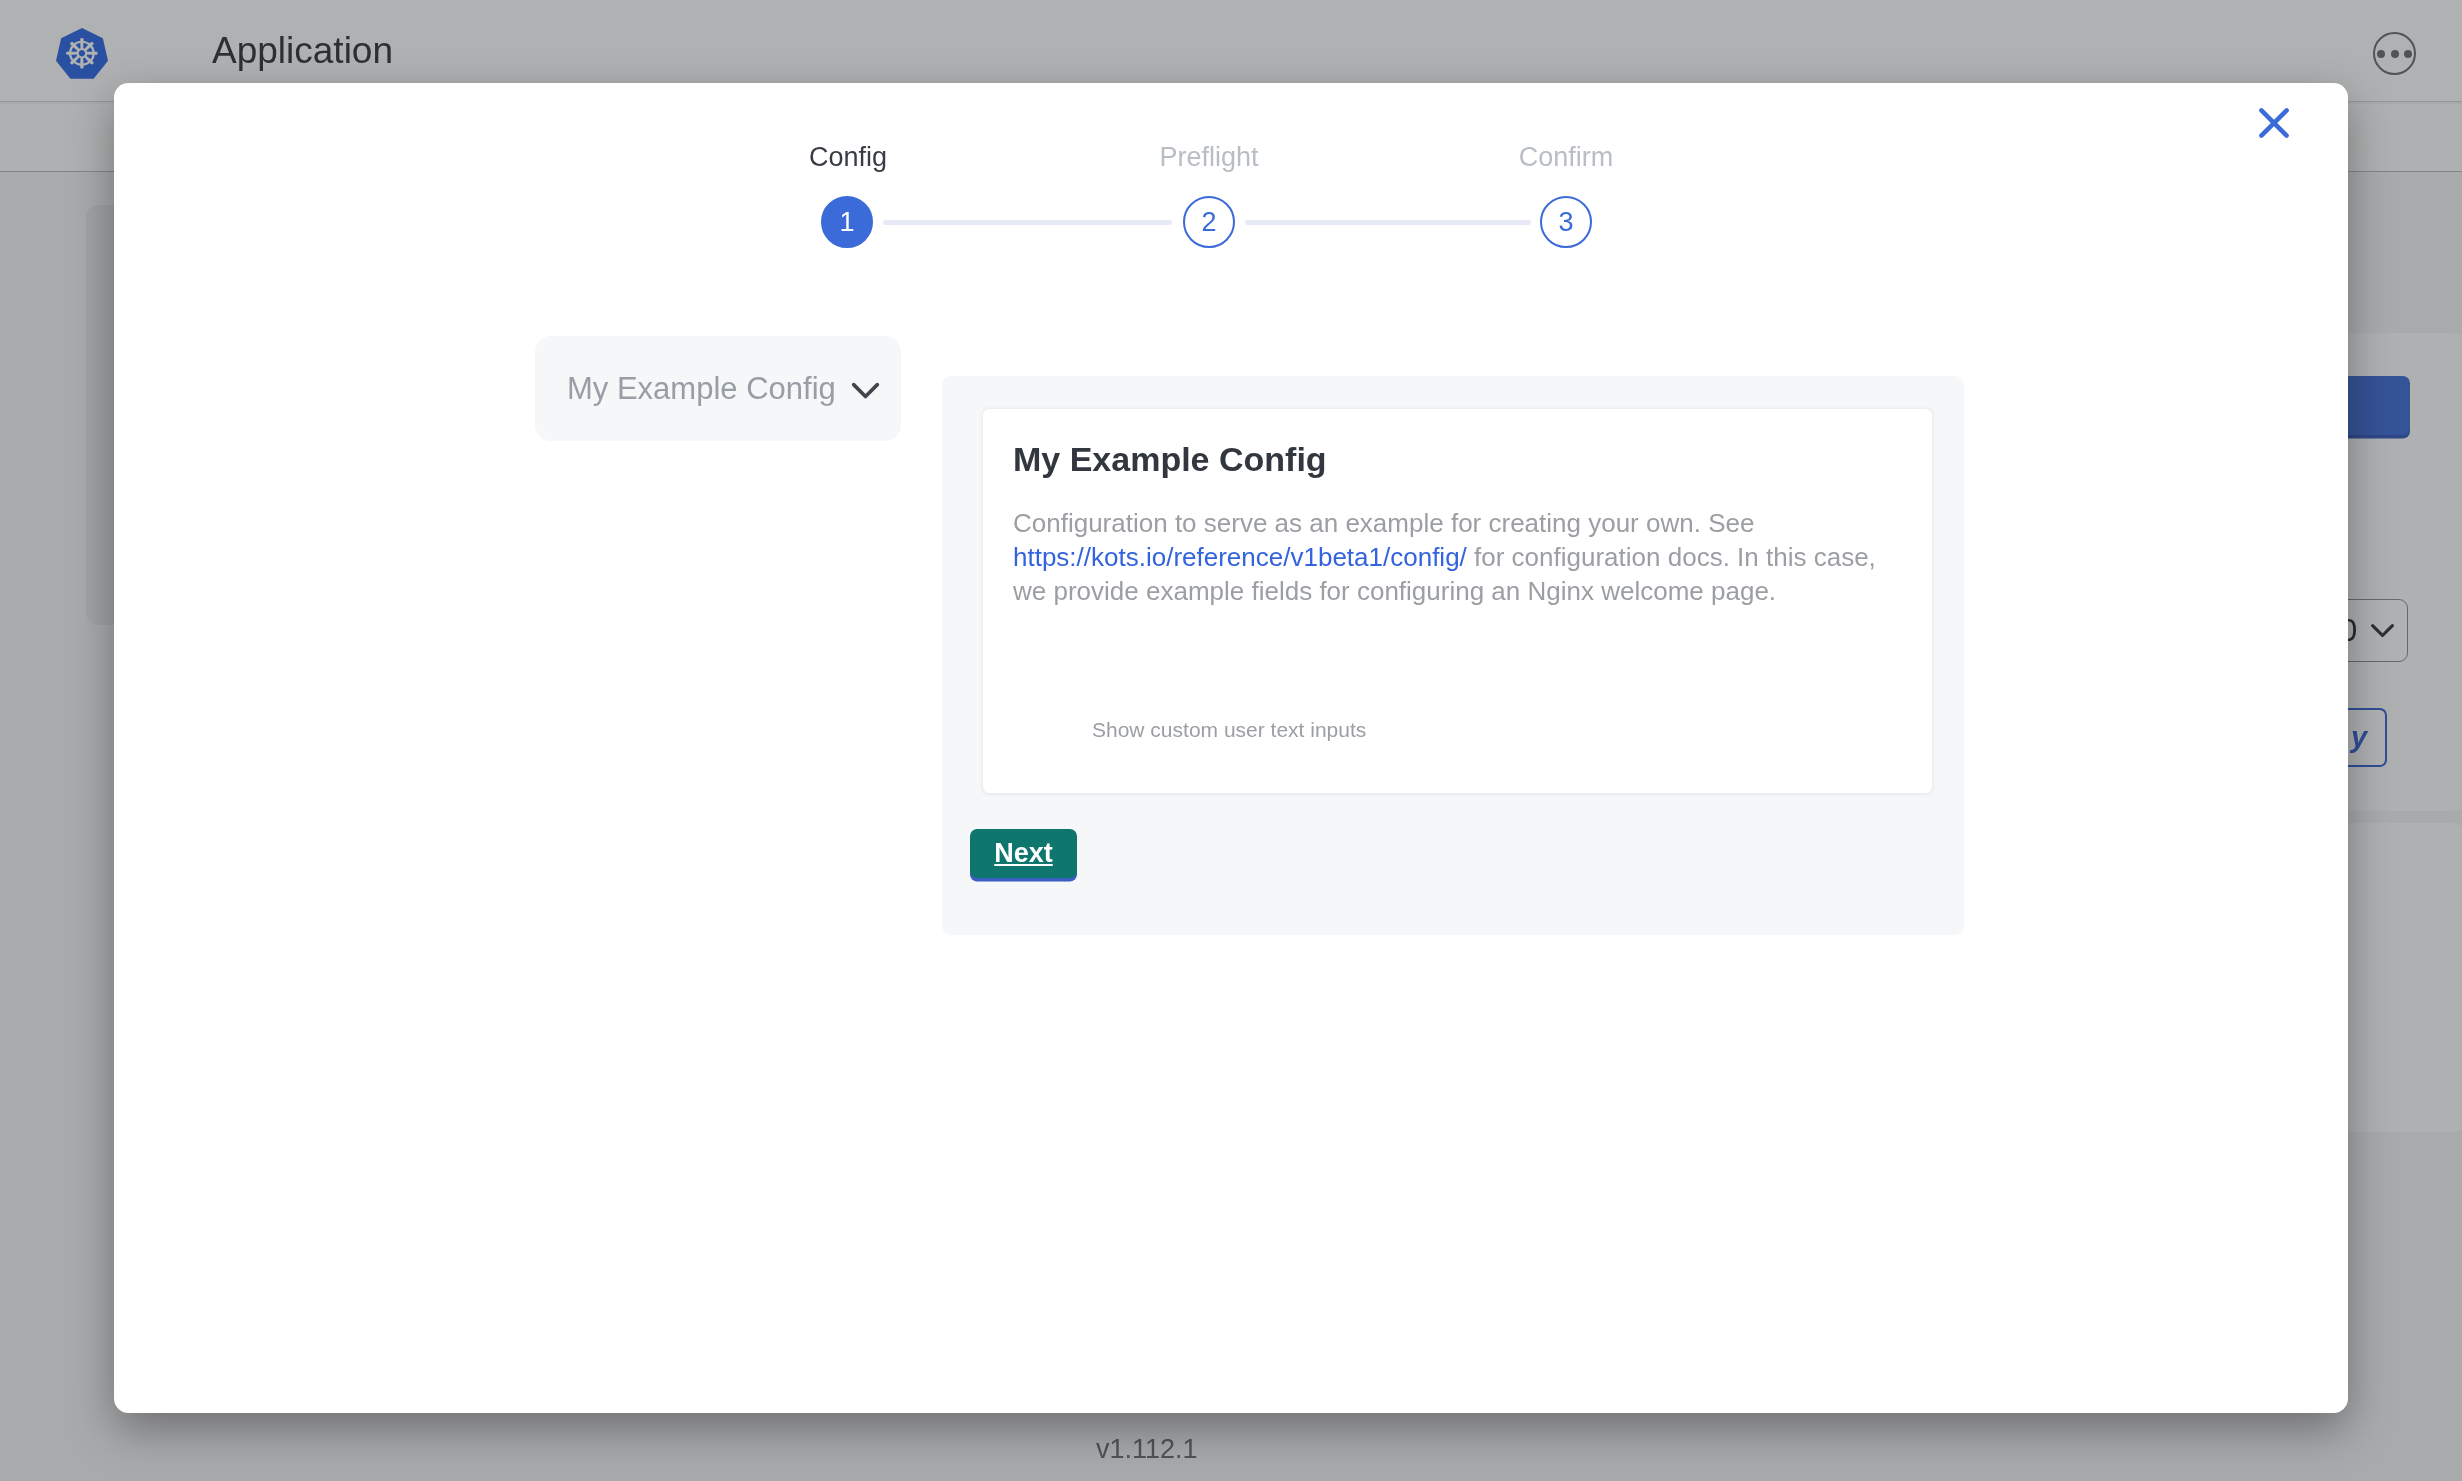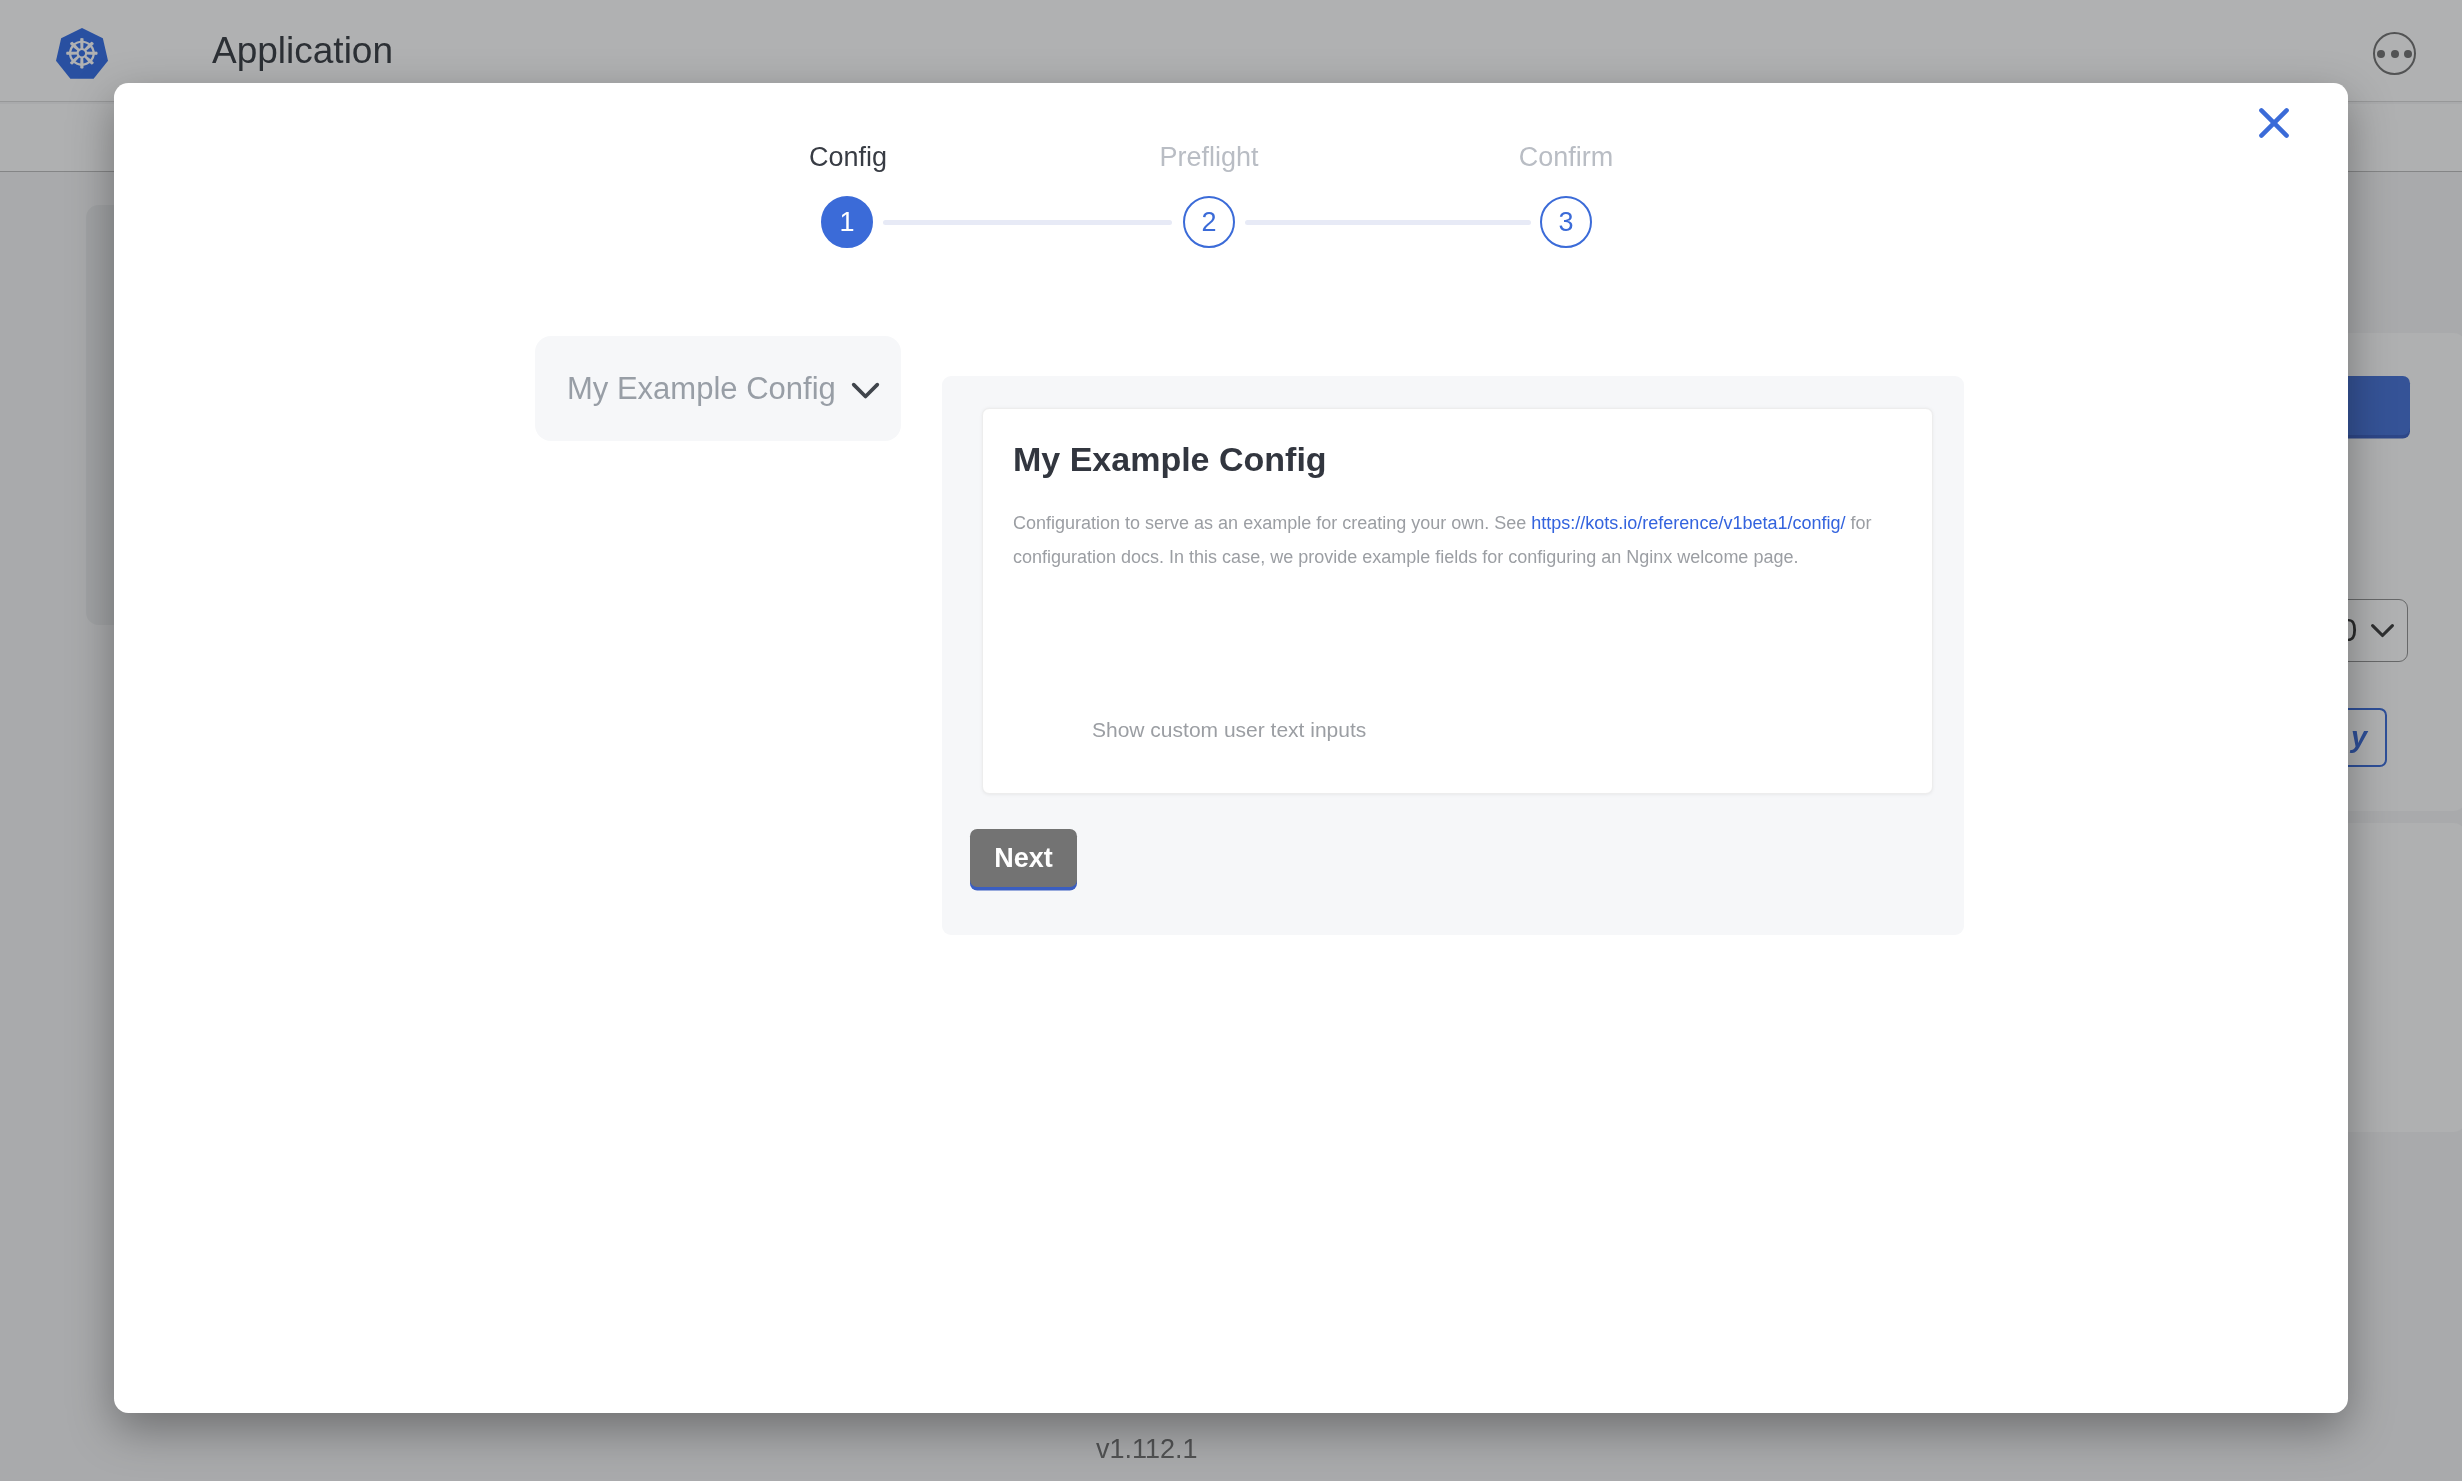--- a/index.html
+++ b/index.html
@@ -75,34 +75,34 @@
   .cfg-dropdown span { font-size:31px; color:#989ea6; }
   .cfg-dropdown svg { margin-left:14.4px; margin-top:5.4px; }
 
   
   .panel { left:828px; top:293px; width:1022px; height:559px; background:#f6f7f9; border-radius:9px; }
   .card {
     left:40px; top:32px; width:951px; height:386px; background:#ffffff; border-radius:7.2px;
     border:0.9px solid #ededed; box-shadow:0 0.9px 3.6px rgba(0,0,0,0.06);
   }
   .card-title { left:30px; top:31px; font-size:34px; font-weight:700; color:#32363f; }
-  .card-desc { left:30px; top:97px; width:894px; font-size:18px; line-height:34px; color:#9b9ea3; }
+  .card-desc { left:30px; top:97px; width:894px; font-size:26px; line-height:34px; color:#9b9ea3; }
   .card-desc a { color:#3363de; text-decoration:none; }
   .chk-row { left:43px; top:264px; display:flex; align-items:center; }
   .chk-box { width:24px; height:24px; border:1.8px solid #8f9399; border-radius:4.5px; background:#ffffff; }
   .chk-label { margin-left:40px; font-size:28px; font-weight:700; color:#32363f; }
   .chk-badge {
     margin-left:14.4px; background:#e3f7ec; color:#44b678; font-size:25px;
     padding:6.3px 12.6px; border-radius:4.5px;
   }
   .chk-help { left:109px; top:309px; font-size:21px; color:#9b9ea3; }
   .next-btn {
-    left:28px; top:453px; width:107px; height:58px; background:#737373; border:none; border-radius:7.2px;
+    left:28px; top:453px; width:107px; height:49px; background:#0f766e; border:none; border-radius:7.2px;
     color:#ffffff; font-size:27px; font-weight:700; font-family:"Liberation Sans", sans-serif;
-    box-shadow:0 3.6px 0 #3a5ec2; cursor:pointer;
+    box-shadow:0 3.6px 0 #3a5ec2; cursor:pointer;text-decoration:underline;
   }
 </style>
 </head>
 <body>
 
 <div id="bg">
   <div class="abs topnav"></div>
   <div class="abs k8s-logo">☸</div>
   <div class="abs nav-item nav-app">Application</div>
   <div class="abs more-btn">

